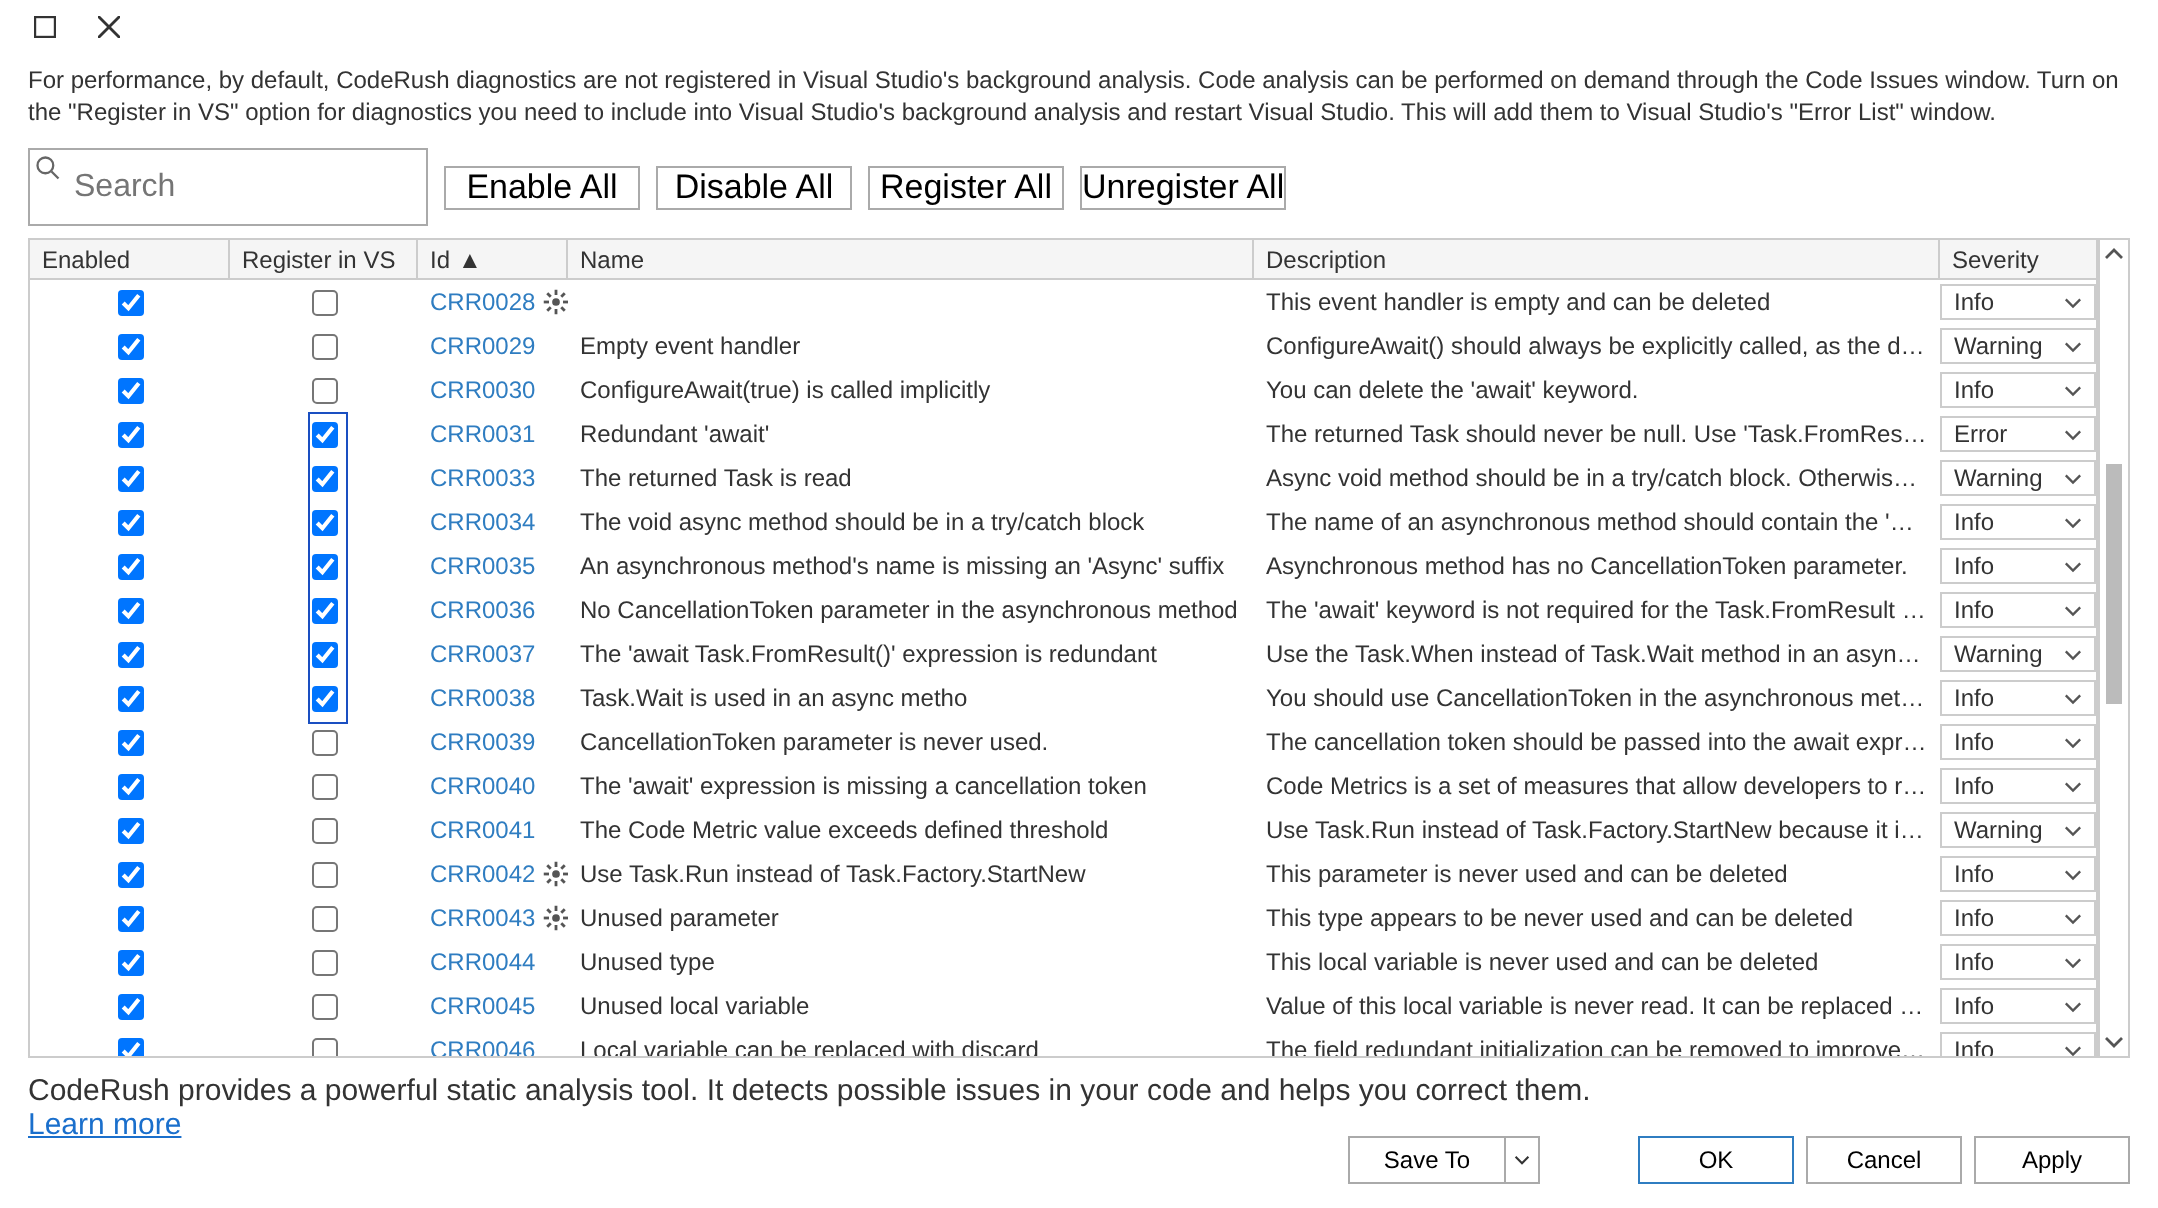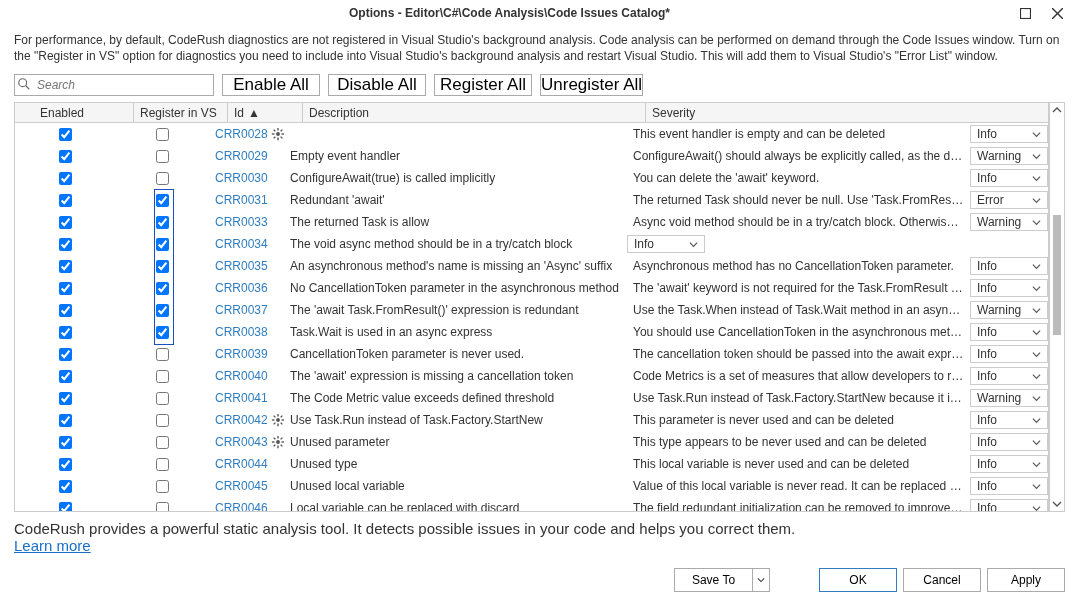--- a/index.html
+++ b/index.html
@@ -5,28 +5,28 @@
 * { box-sizing: border-box; margin: 0; padding: 0; }
 body { font-family: "Segoe UI", Tahoma, sans-serif; font-size: 12px; background: #fff; color: #333; width: 1079px; height: 604px; position: relative; overflow: hidden; }
 .titlebar { display: flex; align-items: center; height: 26px; padding: 0 8px; }
 .titlebar .title { flex: 1; text-align: center; font-weight: bold; font-size: 12px; }
 .winbtns { display: flex; gap: 4px; }
 .winbtn { width: 28px; height: 18px; display: flex; align-items: center; justify-content: center; cursor: pointer; }
 .winbtn svg { width: 11px; height: 11px; }
 .perf-note { padding: 6px 14px 8px 14px; font-size: 12px; line-height: 1.35; color: #333; }
 .toolbar { display: flex; align-items: center; padding: 2px 14px 6px 14px; gap: 8px; }
 .search-wrap { position: relative; width: 200px; }
-.search-input { width: 100%; height: 22px; padding: 0 4px 0 22px; border: 1px solid #aaa; font-size: 12px; font-style: italic; color: #888; }
+.search-input { width: 100%; height: 39px; padding: 0 4px 0 22px; border: 1px solid #aaa; font-size: 16px; color: #888; }
 .search-icon { position: absolute; left: 3px; top: 3px; width: 14px; height: 14px; }
 .tb-btn { min-width: 98px; height: 22px; background: #fff; border: 1px solid #aaa; font-size: 17px; cursor: pointer; }
 .grid-area { position: relative; margin: 0 14px; height: 410px; display: flex; }
 .grid { flex: 1; border: 1px solid #ccc; overflow: hidden; display: flex; flex-direction: column; }
 .ghead { display: flex; background: #f5f5f5; border-bottom: 1px solid #ccc; height: 20px; align-items: stretch; }
 .ghead > div { border-right: 1px solid #ccc; padding: 2px 6px; font-size: 12px; display: flex; align-items: center; }
-.col-enabled { width: 100px; margin-left: 19px; }
+.col-enabled { width: 100px; }
 .col-reg { width: 94px; }
 .col-id { width: 75px; }
 .col-name { width: 343px; }
 .col-desc { width: 343px; }
 .col-sev { width: 78px; }
 .sort-arrow { margin-left: 4px; }
 .gbody { flex: 1; overflow: hidden; }
 .row { display: flex; height: 22px; align-items: center; }
 .row > div { padding: 0 6px; font-size: 12px; white-space: nowrap; overflow: hidden; text-overflow: ellipsis; }
 .cell-enabled { width: 100px; display: flex; justify-content: center; }
@@ -50,21 +50,20 @@
 .btn { min-width: 78px; height: 24px; background: #fff; border: 1px solid #aaa; font-size: 12px; cursor: pointer; }
 .btn.def { border: 1.5px solid #2f7dc1; margin-left: 43px; }
 .save-to { display: flex; align-items: center; gap: 0; }
 .save-to .btn { border-right: none; }
 .save-to .drop { width: 18px; height: 24px; border: 1px solid #aaa; display: flex; align-items: center; justify-content: center; cursor: pointer; }
 </style>
 </head>
 <body>
 
 <div class="titlebar">
-  <div class="title">Options - Editor\C#\Code Analysis\Code Issues Catalog*</div>
   <div class="winbtns">
     <div class="winbtn">
         <svg viewBox="0 0 10 10">
           <rect x="0.5" y="0.5" width="9" height="9" fill="none" stroke="#333" stroke-width="1"></rect>
         </svg>
       </div>
     <div class="winbtn">
         <svg viewBox="0 0 10 10">
           <line x1="0" y1="0" x2="10" y2="10" stroke="#333" stroke-width="1.3"></line>
           <line x1="10" y1="0" x2="0" y2="10" stroke="#333" stroke-width="1.3"></line>
@@ -91,20 +90,21 @@
 
 <div class="grid-area">
   <div class="grid">
     <div class="ghead">
       <div class="col-enabled">Enabled</div>
       <div class="col-reg">Register in VS</div>
       <div class="col-id">
           <span>Id</span>
           <span class="sort-arrow">▲</span>
         </div>
+      <div class="col-name">Name</div>
       <div class="col-desc">Description</div>
       <div class="col-sev" style="border-right:none">Severity</div>
     </div>
     <div class="gbody" id="gbody">
         <div class="row">
           <div class="cell-enabled">
             <input type="checkbox" class="chk" checked="" style="">
           </div>
           <div class="cell-reg">
             <input type="checkbox" class="chk" style="">
@@ -177,21 +177,21 @@
         <div class="row">
           <div class="cell-enabled">
             <input type="checkbox" class="chk" checked="" style="">
           </div>
           <div class="cell-reg">
             <input type="checkbox" class="chk" checked="" style="">
           </div>
           <div class="cell-id">
             <a>CRR0031</a>
           </div>
-          <div class="cell-name">The returned Task is allow</div>
+          <div class="cell-name">The returned Task is read</div>
           <div class="cell-desc">The returned Task should never be null. Use 'Task.FromResult()'...</div>
           <div class="cell-sev">
             <span>Error</span>
             <svg width="9" height="9" viewBox="0 0 10 10">
               <path d="M1 3 L5 7 L9 3" fill="none" stroke="#555" stroke-width="1.3"></path>
             </svg>
           </div>
         </div>
         <div class="row">
           <div class="cell-enabled">
@@ -216,20 +216,21 @@
           <div class="cell-enabled">
             <input type="checkbox" class="chk" checked="" style="">
           </div>
           <div class="cell-reg">
             <input type="checkbox" class="chk" checked="" style="">
           </div>
           <div class="cell-id">
             <a>CRR0034</a>
           </div>
           <div class="cell-name">An asynchronous method's name is missing an 'Async' suffix</div>
+          <div class="cell-desc">The name of an asynchronous method should contain the 'As...</div>
           <div class="cell-sev">
             <span>Info</span>
             <svg width="9" height="9" viewBox="0 0 10 10">
               <path d="M1 3 L5 7 L9 3" fill="none" stroke="#555" stroke-width="1.3"></path>
             </svg>
           </div>
         </div>
         <div class="row">
           <div class="cell-enabled">
             <input type="checkbox" class="chk" checked="" style="">
@@ -271,21 +272,21 @@
         <div class="row">
           <div class="cell-enabled">
             <input type="checkbox" class="chk" checked="" style="">
           </div>
           <div class="cell-reg">
             <input type="checkbox" class="chk" checked="" style="">
           </div>
           <div class="cell-id">
             <a>CRR0037</a>
           </div>
-          <div class="cell-name">Task.Wait is used in an async express</div>
+          <div class="cell-name">Task.Wait is used in an async metho</div>
           <div class="cell-desc">Use the Task.When instead of Task.Wait method in an async m...</div>
           <div class="cell-sev">
             <span>Warning</span>
             <svg width="9" height="9" viewBox="0 0 10 10">
               <path d="M1 3 L5 7 L9 3" fill="none" stroke="#555" stroke-width="1.3"></path>
             </svg>
           </div>
         </div>
         <div class="row">
           <div class="cell-enabled">

